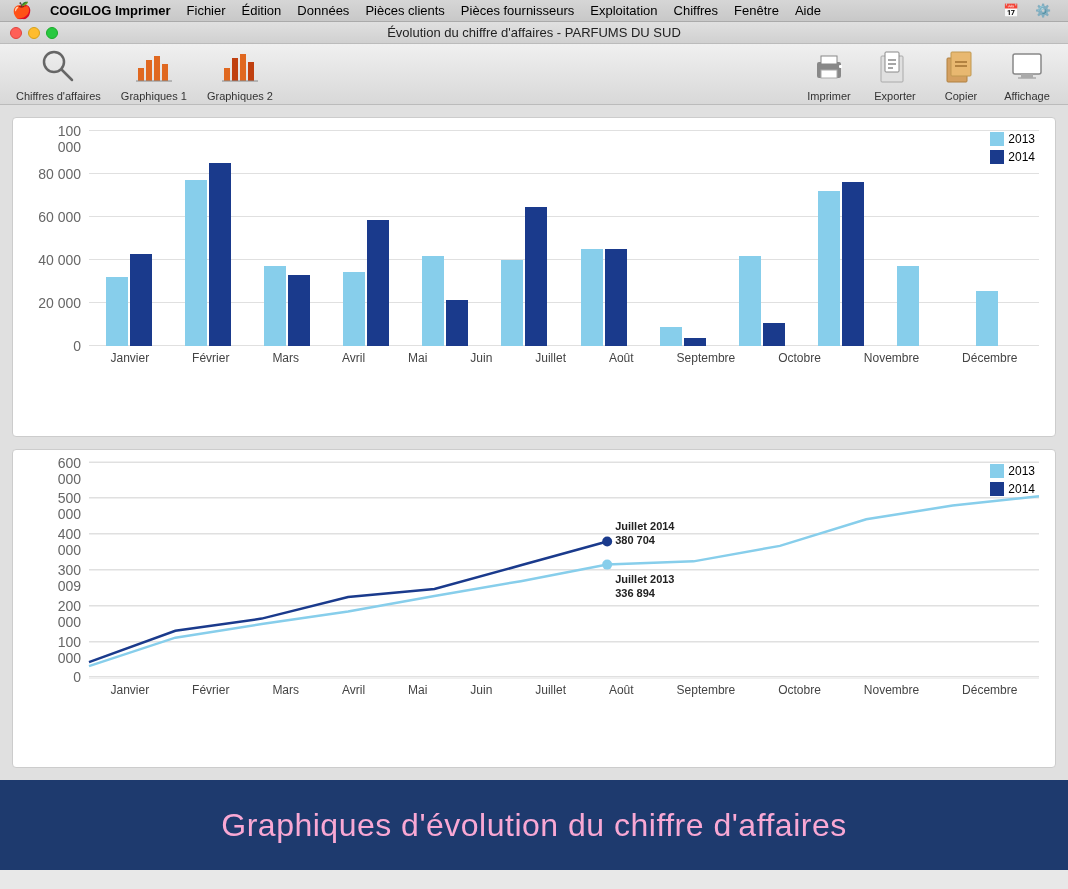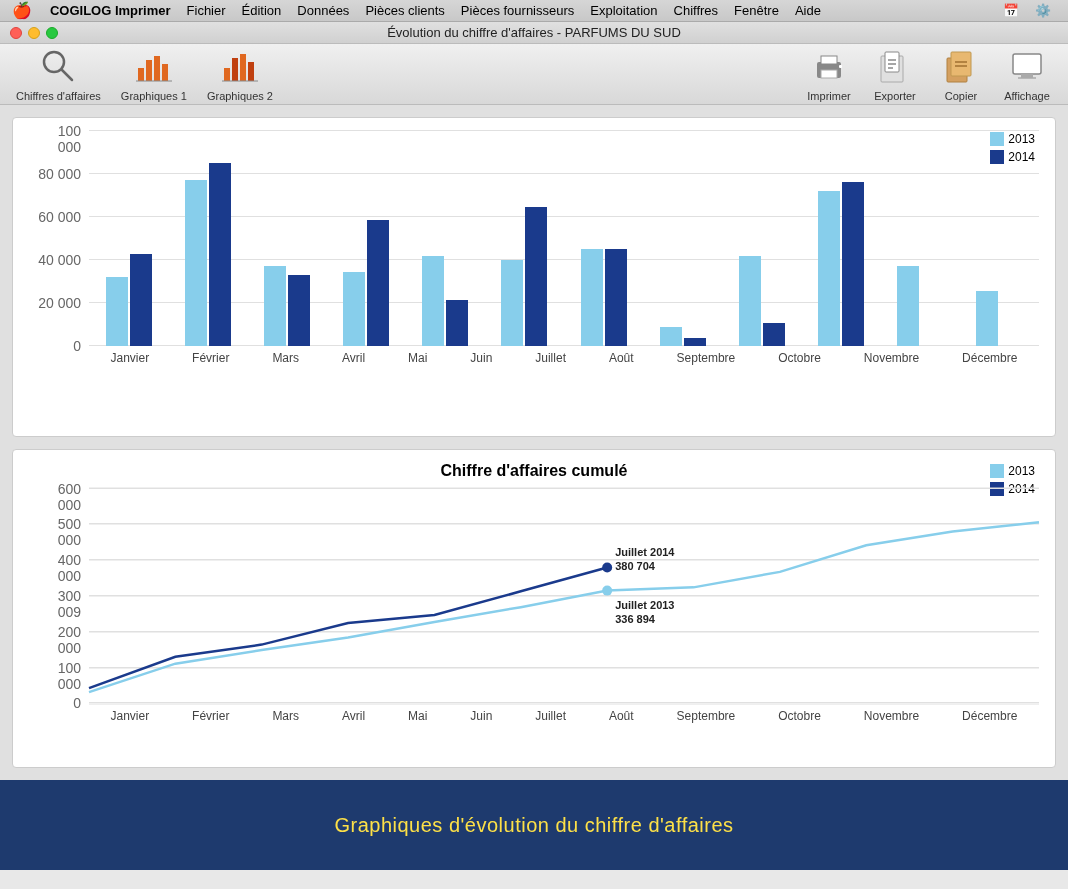--- a/index.html
+++ b/index.html
@@ -136,21 +136,21 @@
     }
 
     
     .footer {
       width: 100%;
       height: 90px;
       background: #1e3a6e;
       display: flex; align-items: center; justify-content: center;
     }
     .footer-text {
-      color: #fde047; font-size: 20px; font-weight: 300; letter-spacing: 0.5px;
+      color: #f9a8d4; font-size: 32px; font-weight: 300; letter-spacing: 0.5px;
     }
   </style>
 </head>
 <body>
 
 <div class="menubar">
   <span class="menubar-item apple">🍎</span>
   <span class="menubar-item bold">COGILOG Imprimer</span>
   <span class="menubar-item">Fichier</span>
   <span class="menubar-item">Édition</span>
@@ -363,21 +363,20 @@
           <span class="month-label">Août</span>
           <span class="month-label">Septembre</span>
           <span class="month-label">Octobre</span>
           <span class="month-label">Novembre</span>
           <span class="month-label">Décembre</span>
         </div>
     </div>
   </div>
 
   <div class="chart-container" style="flex:1; min-height:0;">
-    <div class="chart-title">Chiffre d'affaires cumulé</div>
     <div class="chart-legend">
       <div class="legend-item">
         <div class="legend-color" style="background:#87ceeb;"></div>
         <span>2013</span>
       </div>
       <div class="legend-item">
         <div class="legend-color" style="background:#1a3a8c;"></div>
         <span>2014</span>
       </div>
     </div>

